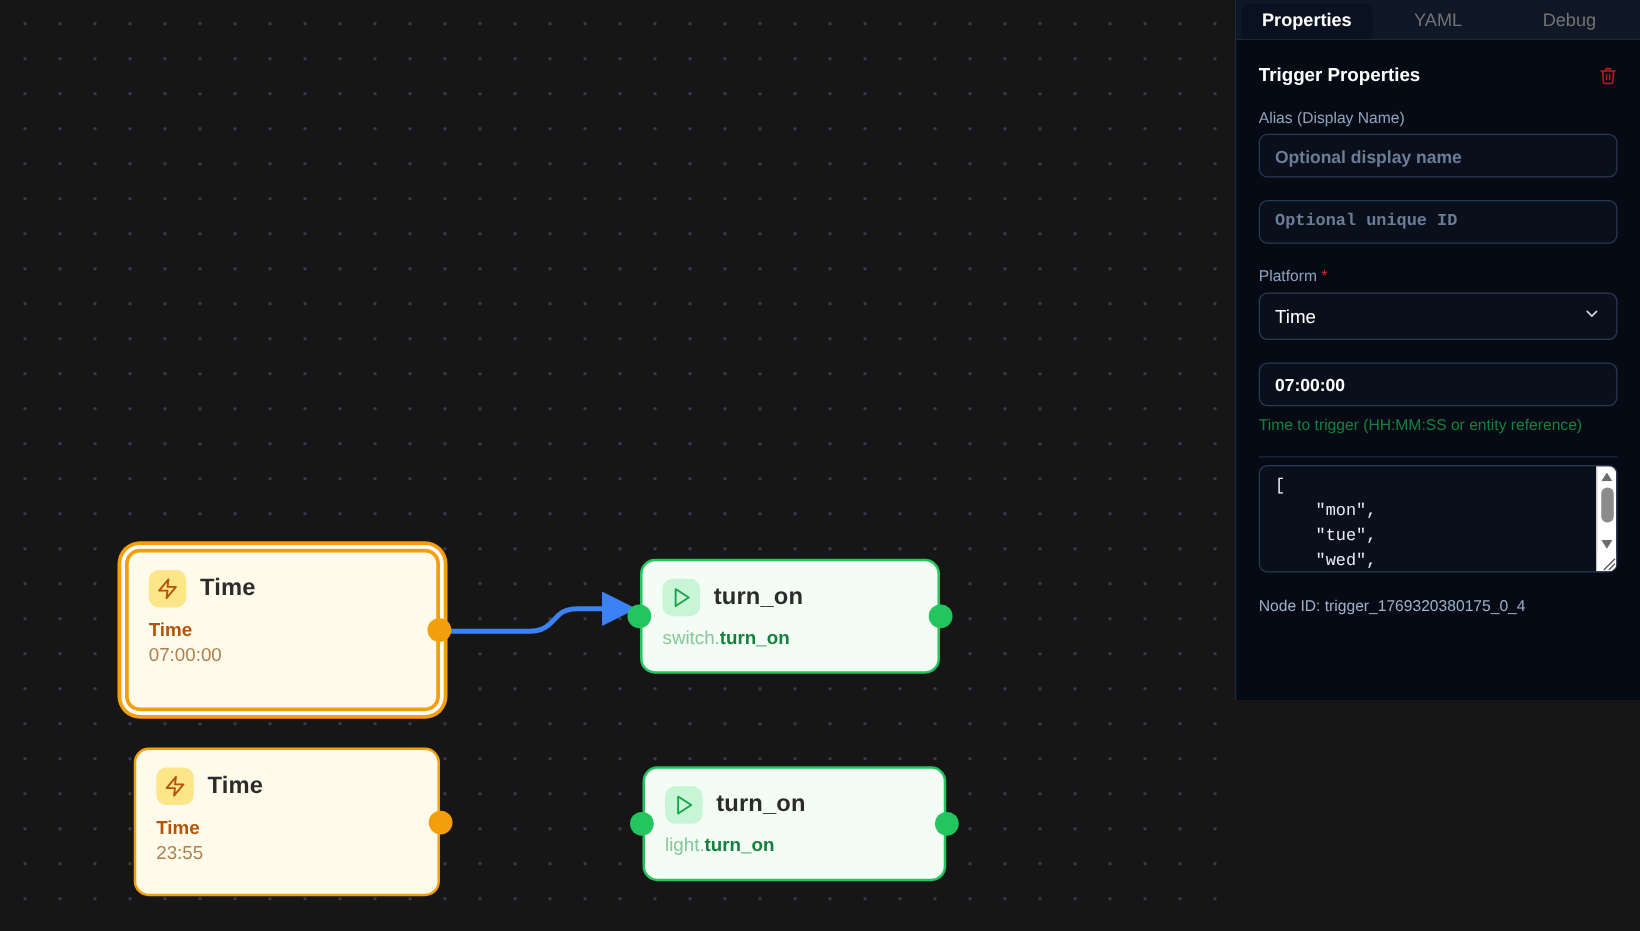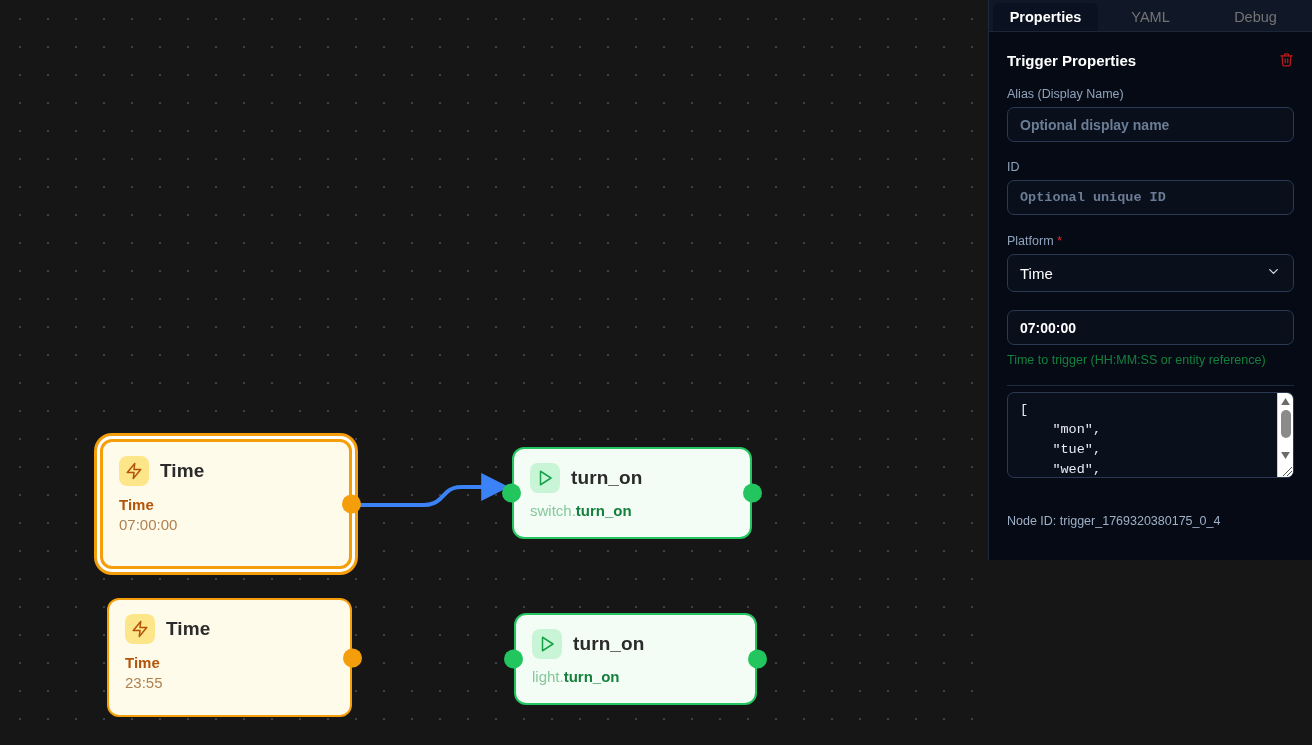--- a/index.html
+++ b/index.html
@@ -157,20 +157,21 @@
   }
 
   .panel-body {
     flex: 1;
     padding: 0 18px;
     overflow: hidden;
   }
 
   .panel-head {
     display: flex;
+    align-items: center;
     justify-content: space-between;
     padding: 20px 0 0 0;
   }
   .panel-title {
     font-size: 15px;
     font-weight: 700;
     color: #ffffff;
   }
 
   .field { margin-top: 18px; }
@@ -306,21 +307,21 @@
     background: #8b8b8b;
   }
   .sb-grip {
     position: absolute;
     bottom: 0; left: 0; right: 0;
     height: 15px;
     background: #ffffff;
   }
 
   .node-id {
-    margin-top: 36px;
+    margin-top: 20px;
     font-size: 12.5px;
     color: #9fb0c8;
   }
 
   .trash { cursor: pointer; line-height: 0; }
 </style>
 </head>
 <body>
 
 <div id="app">
@@ -419,21 +420,20 @@
           </svg>
         </div>
       </div>
 
       <div class="field">
         <div class="field-label">Alias (Display Name)</div>
         <div class="input placeholder">Optional display name</div>
       </div>
 
       <div class="field">
-        <div class="field-label">ID</div>
         <div class="input mono placeholder">Optional unique ID</div>
       </div>
 
       <div class="field">
         <div class="field-label">
           <span>Platform</span>
           <span class="req">*</span>
         </div>
         <div class="select">
           <span>Time</span>

